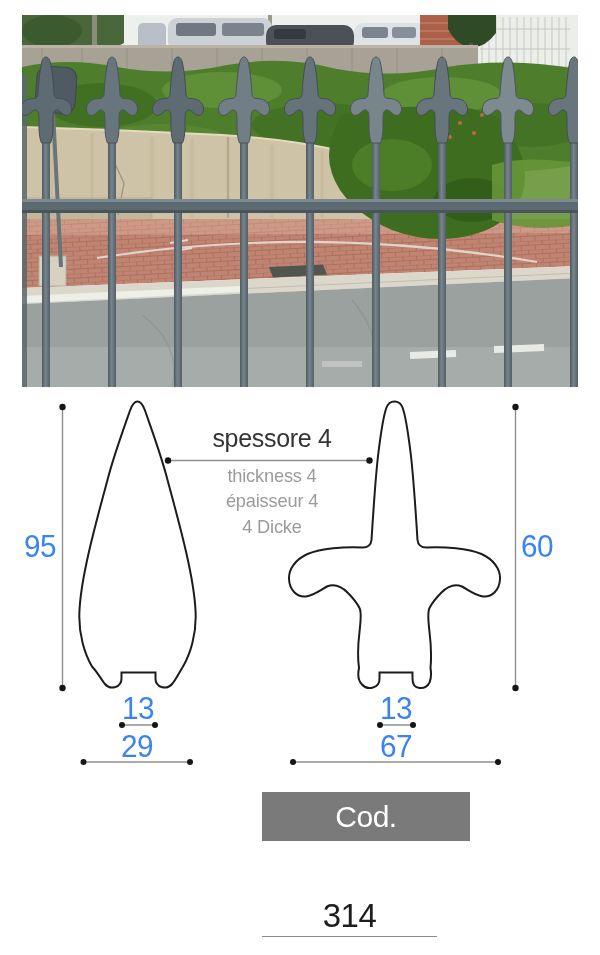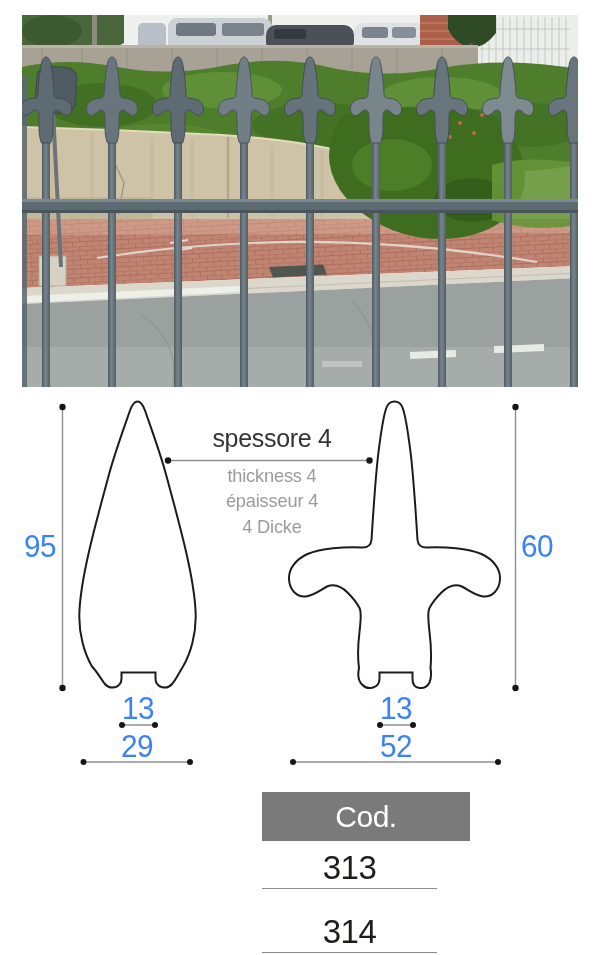--- a/index.html
+++ b/index.html
@@ -9,21 +9,21 @@
   .diagram-svg{position:absolute;left:0;top:0;width:600px;height:955px;}
   .lbl{position:absolute;transform:translate(-50%,-50%) scaleX(0.96);white-space:nowrap;}
   .dim-num{font-size:31px;color:#3b82f6;letter-spacing:-0.5px;}
   .spessore{font-size:26px;color:#343434;letter-spacing:-0.3px;}
   .trans{font-size:19px;color:#9b9b9b;letter-spacing:-0.2px;}
   .cod-header{position:absolute;left:262px;top:792px;width:208px;height:49px;background:#7a7a7a;
       color:#ffffff;font-size:30px;line-height:49px;text-align:center;letter-spacing:-0.5px;}
   .cod-row{position:absolute;left:262px;width:175px;text-align:center;font-size:33px;
       color:#1d1d1b;border-bottom:1.5px solid #8c8c8c;letter-spacing:-0.5px;}
   .cod-row.r1{top:842px;height:46px;line-height:52px;}
-  .cod-row.r2{top:890px;height:46px;line-height:52px;margin-top:16px;}
+  .cod-row.r2{top:890px;height:46px;line-height:52px;}
 </style>
 </head>
 <body>
 
 <div class="page">
 
   <div class="photo">
     <svg viewBox="0 0 556 372" width="556" height="372">
       <defs>
         <pattern id="brickp" width="14" height="9" patternUnits="userSpaceOnUse" patternTransform="rotate(-3)">
@@ -201,24 +201,23 @@
       <circle cx="293" cy="762" r="3"></circle>
         <circle cx="498" cy="762" r="3"></circle>
     </g>
   </svg>
 
   <div class="lbl dim-num" style="left:40px;top:547px;">95</div>
   <div class="lbl dim-num" style="left:537px;top:547px;">60</div>
   <div class="lbl dim-num" style="left:138px;top:709px;">13</div>
   <div class="lbl dim-num" style="left:137px;top:747px;">29</div>
   <div class="lbl dim-num" style="left:396px;top:709px;">13</div>
-  <div class="lbl dim-num" style="left:396px;top:747px;">52</div>
+  <div class="lbl dim-num" style="left:396px;top:747px;">67</div>
 
   <div class="lbl spessore" style="left:272px;top:438px;">spessore 4</div>
   <div class="lbl trans" style="left:272px;top:476px;">thickness 4</div>
   <div class="lbl trans" style="left:272px;top:501px;">épaisseur 4</div>
   <div class="lbl trans" style="left:272px;top:527px;">4 Dicke</div>
 
   <div class="cod-header">Cod.</div>
-  <div class="cod-row r1">313</div>
   <div class="cod-row r2">314</div>
 
 </div>
 
 </body></html>

